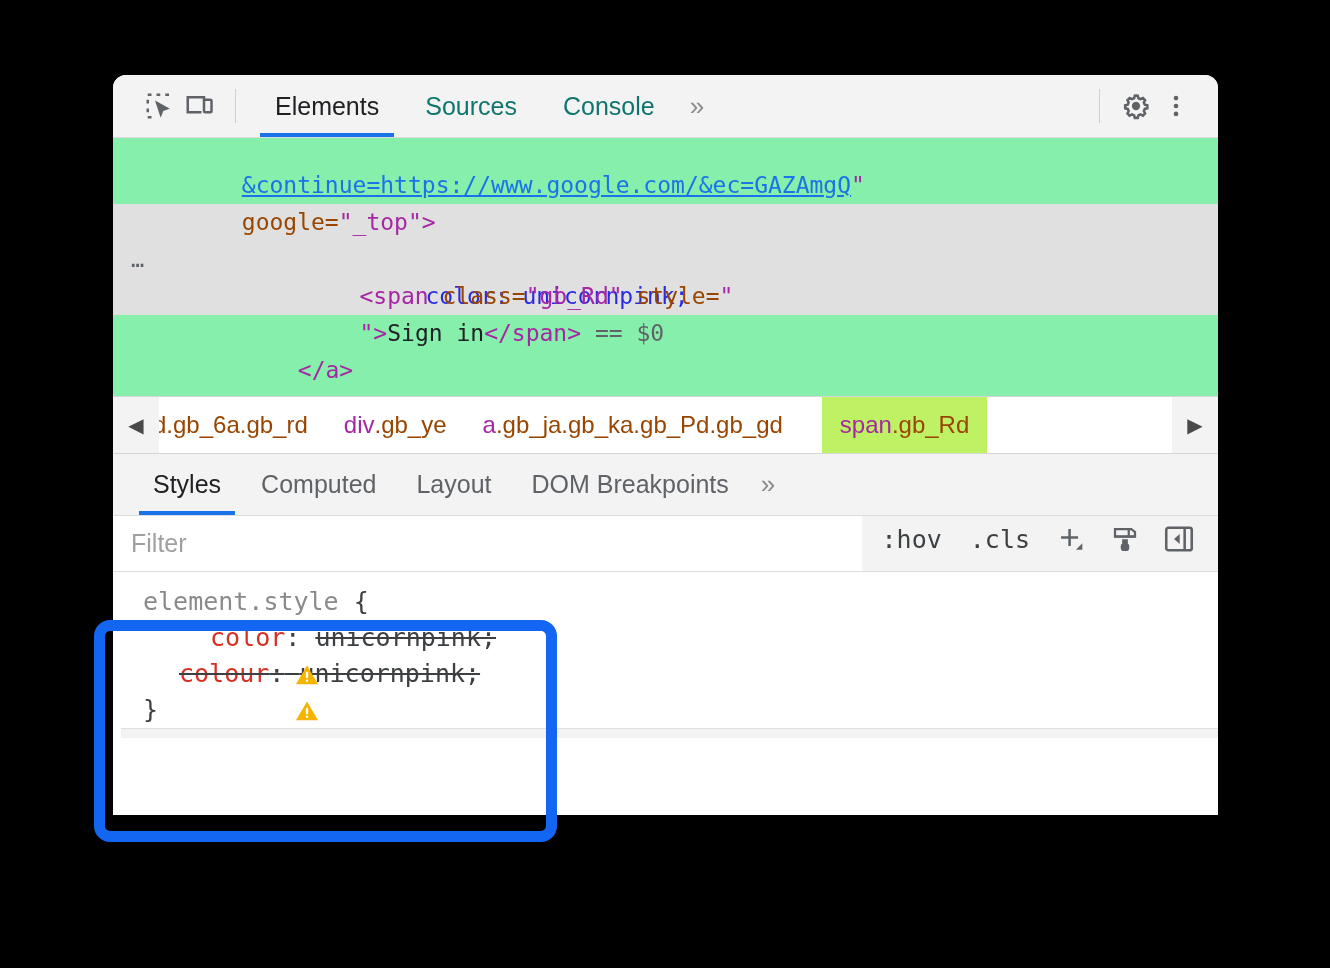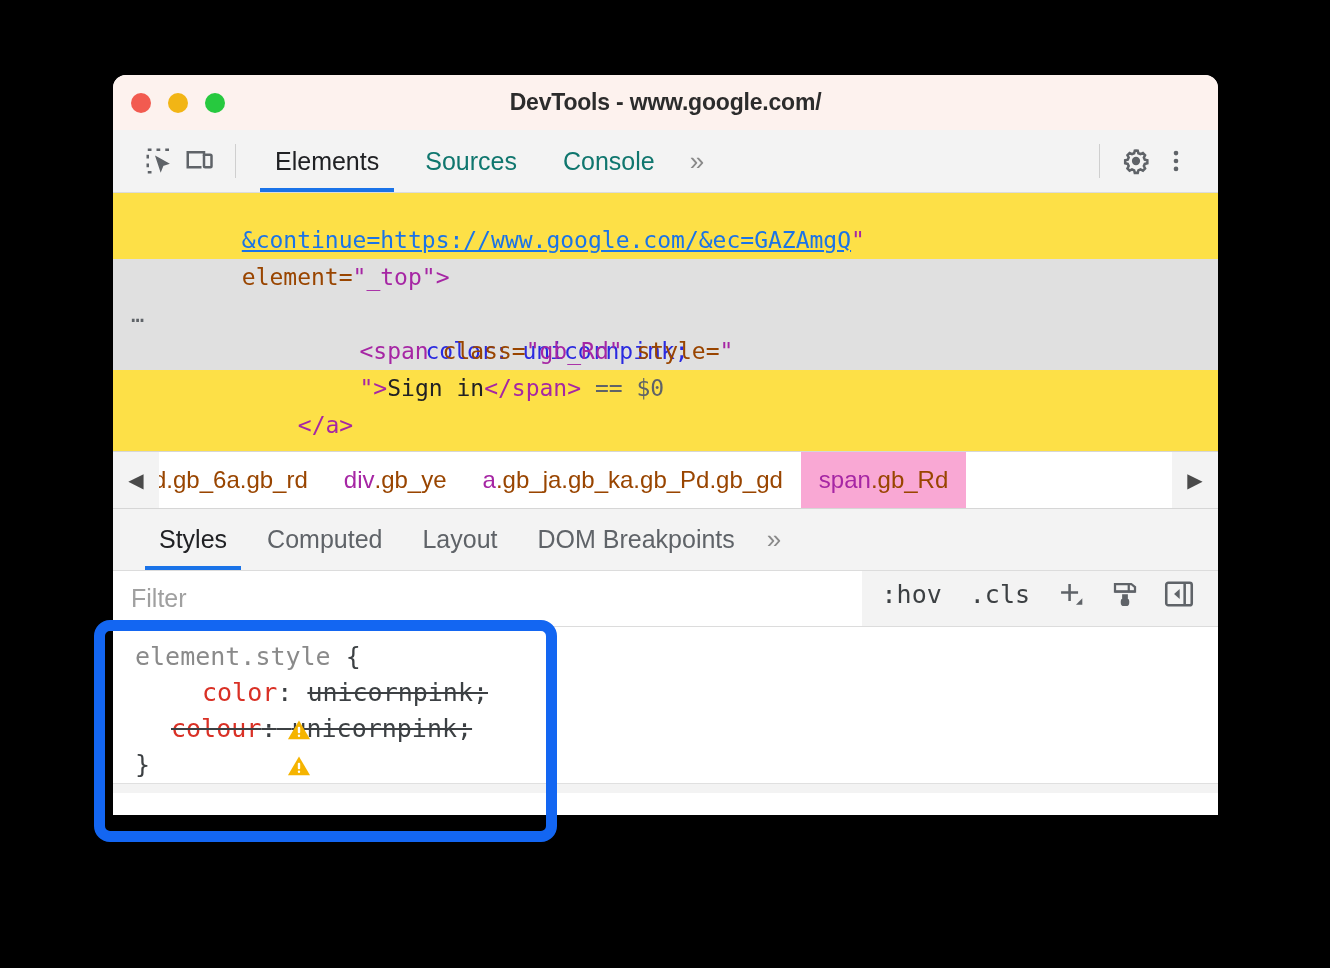--- a/index.html
+++ b/index.html
@@ -102,21 +102,21 @@
   .chev-more {
     font-size: 26px;
     color: #8a8a8a;
     padding: 0 12px;
     letter-spacing: -4px;
   }
   .tb-right { margin-left: auto; display: flex; align-items: center; }
 
   
   .dom-tree {
-    background: #fde047;
+    background: #86efac;
     font-family: "DejaVu Sans Mono", monospace;
     font-size: 23px;
     line-height: 37px;
     padding-bottom: 2px;
     overflow: hidden;
     height: 258px;
     position: relative;
   }
   .dom-line {
     display: block;
@@ -167,32 +167,32 @@
     align-items: stretch;
     background: #ffffff;
     overflow: hidden;
   }
   .crumb {
     display: flex; align-items: center;
     padding: 0 18px;
     white-space: nowrap;
   }
   .crumb.clipped { padding-left: 0; margin-left: -6px; }
-  .crumb.selected { background: #f9a8d4; }
+  .crumb.selected { background: #bef264; margin-left: 21px; }
   .c-tag { color: #a626a4; }
   .c-cls { color: #994500; }
 
   
   .pane-tabs {
     height: 62px;
     background: #f3f3f3;
     border-bottom: 1px solid #dcdcdc;
     display: flex;
     align-items: center;
-    padding-left: 26px;
+    padding-left: 20px;
   }
   .ptab {
     position: relative;
     height: 100%;
     display: flex; align-items: center;
     padding: 0 20px;
     font-size: 25px;
     color: #5f6368;
     white-space: nowrap;
   }
@@ -244,21 +244,21 @@
     display: flex; align-items: center; justify-content: center;
     color: #5f6368;
   }
 
   
   .styles-body {
     background: #ffffff;
     font-family: "DejaVu Sans Mono", monospace;
     font-size: 25px;
     line-height: 36px;
-    padding: 12px 0 0 0;
+    padding: 12px 0 0 8px;
     height: 184px;
     position: relative;
   }
   .rule-line { display: flex; align-items: center; padding-left: 22px; height: 36px; white-space: pre; }
   .rule-sel { color: #8a8a8a; }
   .warn-tri {
     width: 26px; height: 26px;
     flex: none;
     margin-right: 10px;
     position: relative;
@@ -289,28 +289,20 @@
     pointer-events: none;
   }
 </style>
 </head>
 <body>
 
 <div id="root">
 
   <div class="window">
 
-    <div class="titlebar">
-      <div class="traffic">
-        <span class="light red"></span>
-        <span class="light yellow"></span>
-        <span class="light green"></span>
-      </div>
-      <div class="window-title">DevTools - www.google.com/</div>
-    </div>
 
     <div class="toolbar">
       <div class="tb-icon">
         <svg width="30" height="30" viewBox="0 0 24 24" fill="none" stroke="currentColor" stroke-width="2">
           <path d="M3 3h4M10 3h4M17 3h4M3 10V6M3 17v-4M3 21h4" stroke-dasharray="3 2.2"></path>
           <path d="M10 9l9 5-4 1.4-1.6 4z" fill="currentColor" stroke="currentColor" stroke-width="1.4"></path>
         </svg>
       </div>
       <div class="tb-icon">
         <svg width="30" height="30" viewBox="0 0 24 24" fill="none" stroke="currentColor" stroke-width="2">
@@ -351,21 +343,21 @@
       </div>
     </div>
 
     <div class="dom-tree">
 
       <div class="dom-line" style="margin-top:-8px;">
         <span class="t-attrval">&amp;continue=https://www.google.com/&amp;ec=GAZAmgQ</span><span class="t-str">"</span>
       </div>
 
       <div class="dom-line">
-        <span class="t-attr">element=</span><span class="t-str">"_top"&gt;</span>
+        <span class="t-attr">google=</span><span class="t-str">"_top"&gt;</span>
       </div>
 
       <div class="dom-block selected">
         <div class="dom-line" style="position:relative;">
           <span class="gutter-dots">…</span>
           <span style="padding-left:90px;"><span class="t-tag">&lt;span </span><span class="t-attr">class=</span><span class="t-str">"gb_Rd" </span><span class="t-attr">style=</span><span class="t-str">"</span></span>
         </div>
         <div class="dom-line">
           <span style="padding-left:156px;"><span class="t-cssprop">color: unicornpink;</span></span>
         </div>

